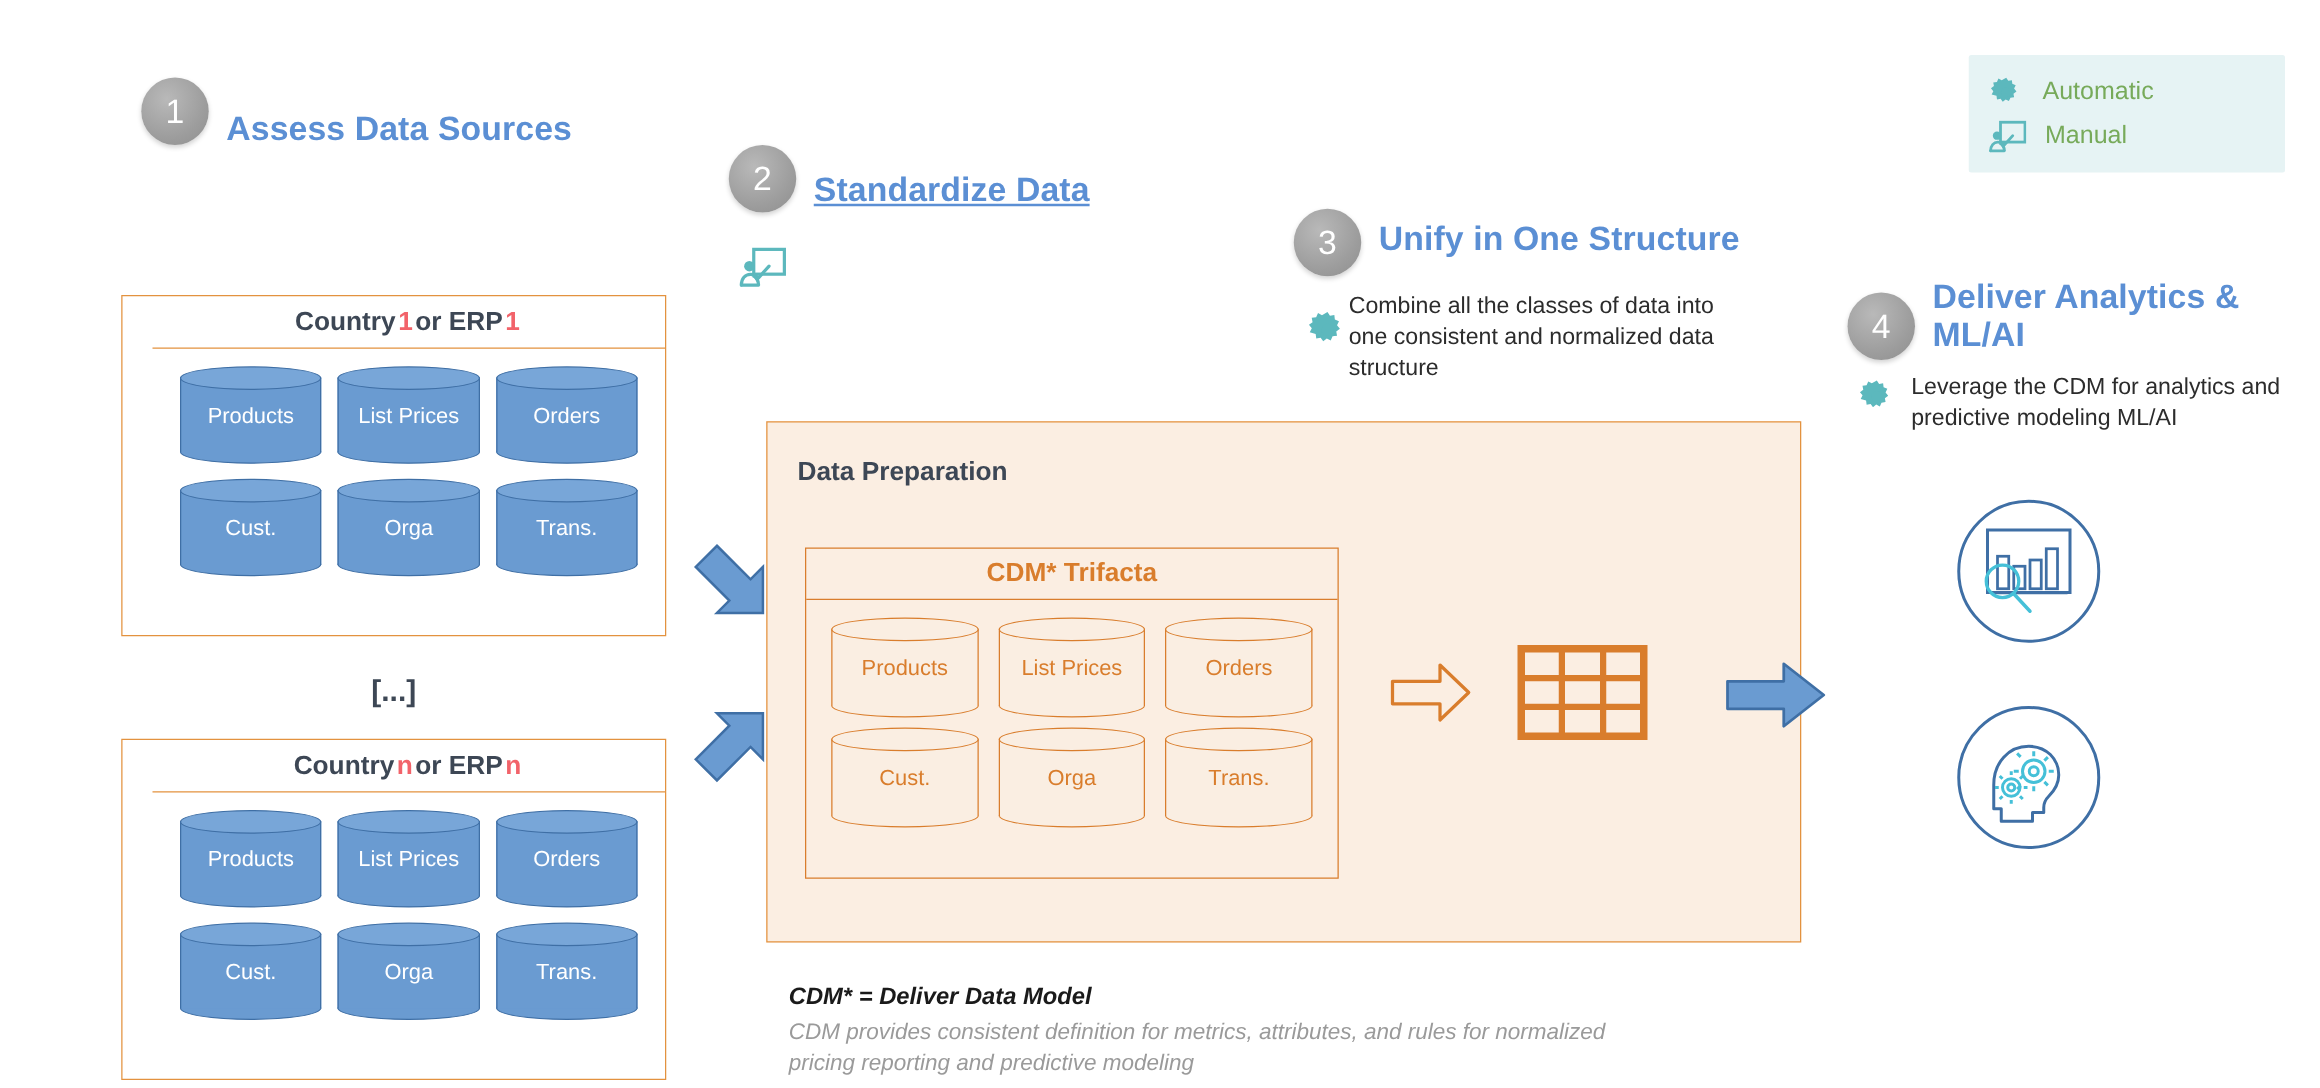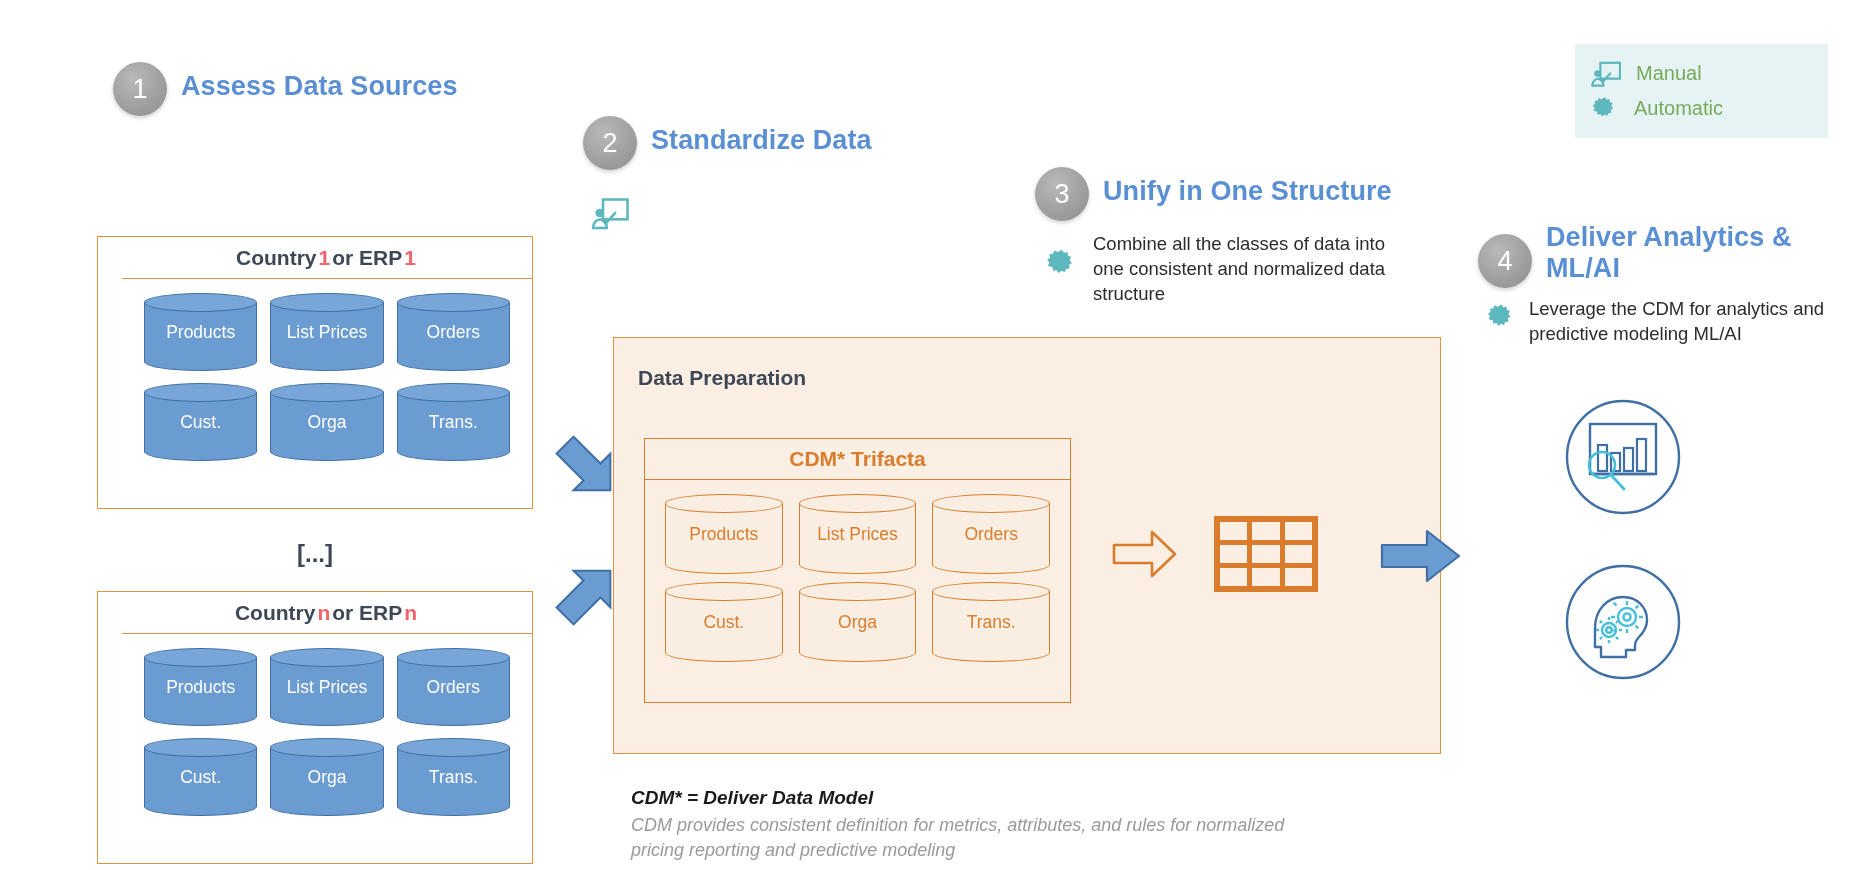--- a/index.html
+++ b/index.html
@@ -122,74 +122,74 @@
   .fn-title{font-size:19px;font-weight:bold;font-style:italic;color:#1a1a1a;}
   .fn-body{font-size:18px;font-style:italic;color:#9a9a9a;line-height:25px;}
 
   
   .circ-icon{width:120px;height:120px;}
 </style>
 </head>
 <body>
 
 <div class="abs legend" style="left:1575px;top:44px;width:215px;">
+  <div class="legend-row">
+    <span>
+      <svg class="ico ico-gear" width="28" height="28" viewBox="0 0 24 24">
+        <path d="M12 1.6l1.5 2.2 2.6-.5.3 2.65 2.45 1.05-1.15 2.4 1.7 2.05-2.15 1.6.45 2.6-2.65.35-1.1 2.45-2.35-1.2-2.1 1.7-1.55-2.15-2.6.5-.35-2.65L1.5 13.6l1.2-2.35-1.7-2.1 2.15-1.55-.5-2.6 2.65-.35L6.4 2.2l2.35 1.2z" transform="scale(0.95) translate(0.6,0.4)"></path>
+        <circle cx="12" cy="11.9" r="3.4" fill="#e6f3f4"></circle>
+      </svg>
+    </span>
+    <span class="legend-label">Automatic</span>
+  </div>
   <div class="legend-row">
     <span>
       <svg class="ico" width="30" height="28" viewBox="0 0 32 30">
         <rect x="10" y="3" width="21" height="17" fill="none" stroke="#5cb8bd" stroke-width="2.4"></rect>
         <circle cx="7" cy="14.5" r="3.6" fill="#5cb8bd"></circle>
         <path d="M1.5 27.5c0-4.4 2.6-7.4 6.2-7.4 2.6 0 4.3 1.1 5.4 2.6l7.4-8.2" fill="none" stroke="#5cb8bd" stroke-width="2.4" stroke-linecap="round"></path>
         <path d="M1.5 27.5h11.8" stroke="#5cb8bd" stroke-width="2.4" stroke-linecap="round"></path>
         <path d="M13.3 27.5c0-3.2-1.6-5.6-4-6.6" fill="#5cb8bd" stroke="#5cb8bd" stroke-width="2.4"></path>
       </svg>
     </span>
     <span class="legend-label">Manual</span>
   </div>
-  <div class="legend-row">
-    <span>
-      <svg class="ico ico-gear" width="28" height="28" viewBox="0 0 24 24">
-        <path d="M12 1.6l1.5 2.2 2.6-.5.3 2.65 2.45 1.05-1.15 2.4 1.7 2.05-2.15 1.6.45 2.6-2.65.35-1.1 2.45-2.35-1.2-2.1 1.7-1.55-2.15-2.6.5-.35-2.65L1.5 13.6l1.2-2.35-1.7-2.1 2.15-1.55-.5-2.6 2.65-.35L6.4 2.2l2.35 1.2z" transform="scale(0.95) translate(0.6,0.4)"></path>
-        <circle cx="12" cy="11.9" r="3.4" fill="#e6f3f4"></circle>
-      </svg>
-    </span>
-    <span class="legend-label">Automatic</span>
-  </div>
 </div>
 
 <div class="abs" style="left:113px;top:62px;width:380px;">
   <div style="display:flex;align-items:flex-start;gap:14px;">
     <div class="step-num">1</div>
-    <div class="step-title" style="margin-top:9px;">Assess Data Sources</div>
+    <div class="step-title" style="margin-top:26px;">Assess Data Sources</div>
   </div>
 </div>
 
 <div class="abs" style="left:583px;top:116px;width:380px;">
   <div style="display:flex;align-items:flex-start;gap:14px;">
     <div class="step-num">2</div>
-    <div class="step-title" style="margin-top:9px;">Standardize Data</div>
+    <div class="step-title" style="margin-top:21px;text-decoration:underline;">Standardize Data</div>
   </div>
   <div style="display:flex;align-items:flex-start;gap:12px;margin-top:10px;margin-left:8px;">
     <span style="margin-top:16px;flex:0 0 auto;">
       <svg class="ico" width="38" height="35" viewBox="0 0 32 30">
         <rect x="10" y="3" width="21" height="17" fill="none" stroke="#5cb8bd" stroke-width="2.2"></rect>
         <circle cx="7" cy="14.5" r="3.6" fill="#5cb8bd"></circle>
         <path d="M1.5 27.5c0-4.4 2.6-7.4 6.2-7.4 2.6 0 4.3 1.1 5.4 2.6l7.4-8.2" fill="none" stroke="#5cb8bd" stroke-width="2.2" stroke-linecap="round"></path>
         <path d="M1.5 27.5h11.8" stroke="#5cb8bd" stroke-width="2.2" stroke-linecap="round"></path>
         <path d="M13.3 27.5c0-3.2-1.6-5.6-4-6.6" fill="#5cb8bd" stroke="#5cb8bd" stroke-width="2.2"></path>
       </svg>
     </span>
   </div>
 </div>
 
 <div class="abs" style="left:1035px;top:167px;width:420px;">
   <div style="display:flex;align-items:flex-start;gap:14px;">
     <div class="step-num">3</div>
     <div class="step-title" style="margin-top:9px;">Unify in One Structure</div>
   </div>
-  <div style="display:flex;align-items:flex-start;gap:14px;margin-top:10px;margin-left:10px;">
+  <div style="display:flex;align-items:flex-start;margin-top:10px;margin-left:10px;">
     <span style="margin-top:16px;flex:0 0 auto;">
       <svg class="ico ico-gear" width="34" height="34" viewBox="0 0 24 24">
         <path d="M12 1.6l1.5 2.2 2.6-.5.3 2.65 2.45 1.05-1.15 2.4 1.7 2.05-2.15 1.6.45 2.6-2.65.35-1.1 2.45-2.35-1.2-2.1 1.7-1.55-2.15-2.6.5-.35-2.65L1.5 13.6l1.2-2.35-1.7-2.1 2.15-1.55-.5-2.6 2.65-.35L6.4 2.2l2.35 1.2z" transform="scale(0.95) translate(0.6,0.4)"></path>
         <circle cx="12" cy="11.9" r="3.4" fill="#ffffff"></circle>
       </svg>
     </span>
     <div class="step-desc" style="width:310px;">Combine all the classes of data into one consistent and normalized data structure</div>
   </div>
 </div>
 

